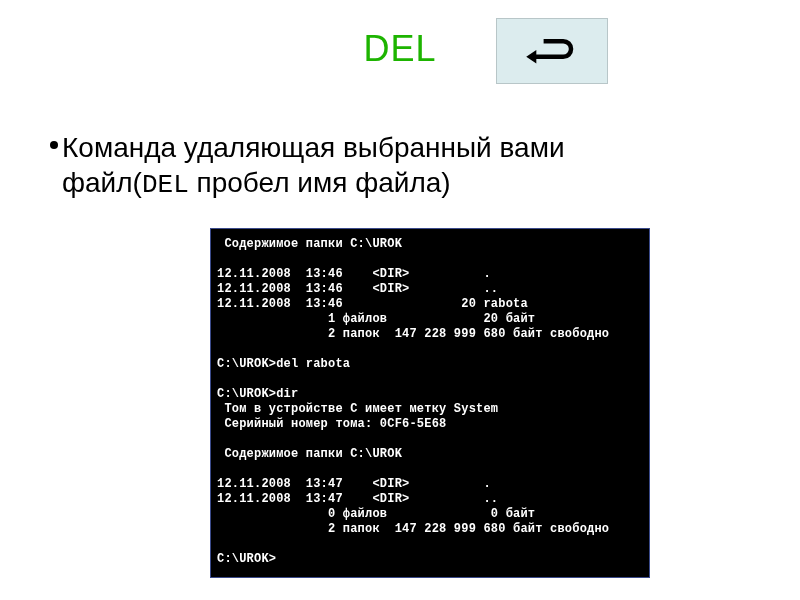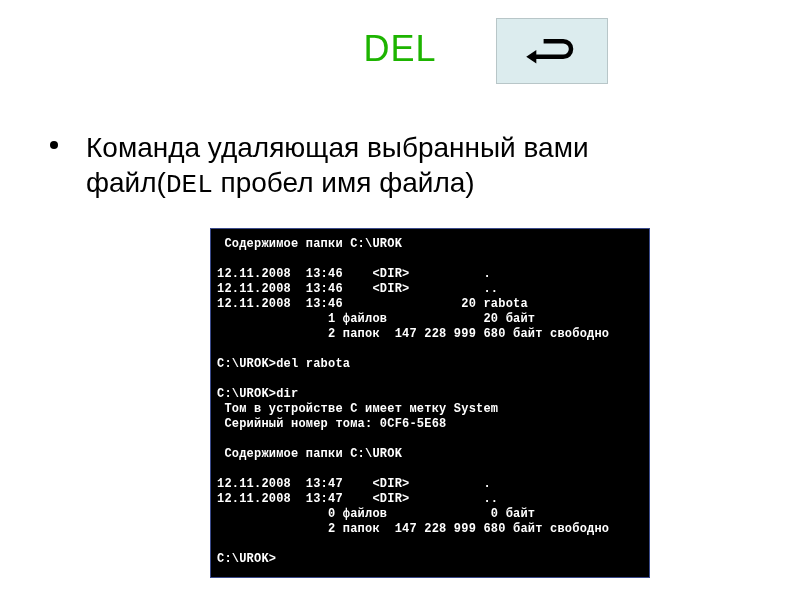--- a/index.html
+++ b/index.html
@@ -55,21 +55,21 @@
   .bullet-dot {
     position: absolute;
     left: 0;
     top: 11px;
     width: 8px;
     height: 8px;
     background: #000;
     border-radius: 50%;
   }
   .bullet-text {
-    margin-left: 36px;
+    margin-left: 12px;
   }
   .mono-inline {
     font-family: "Courier New", monospace;
     font-size: 26px;
   }
   .cmd-window {
     position: absolute;
     top: 228px;
     left: 210px;
     width: 438px;

